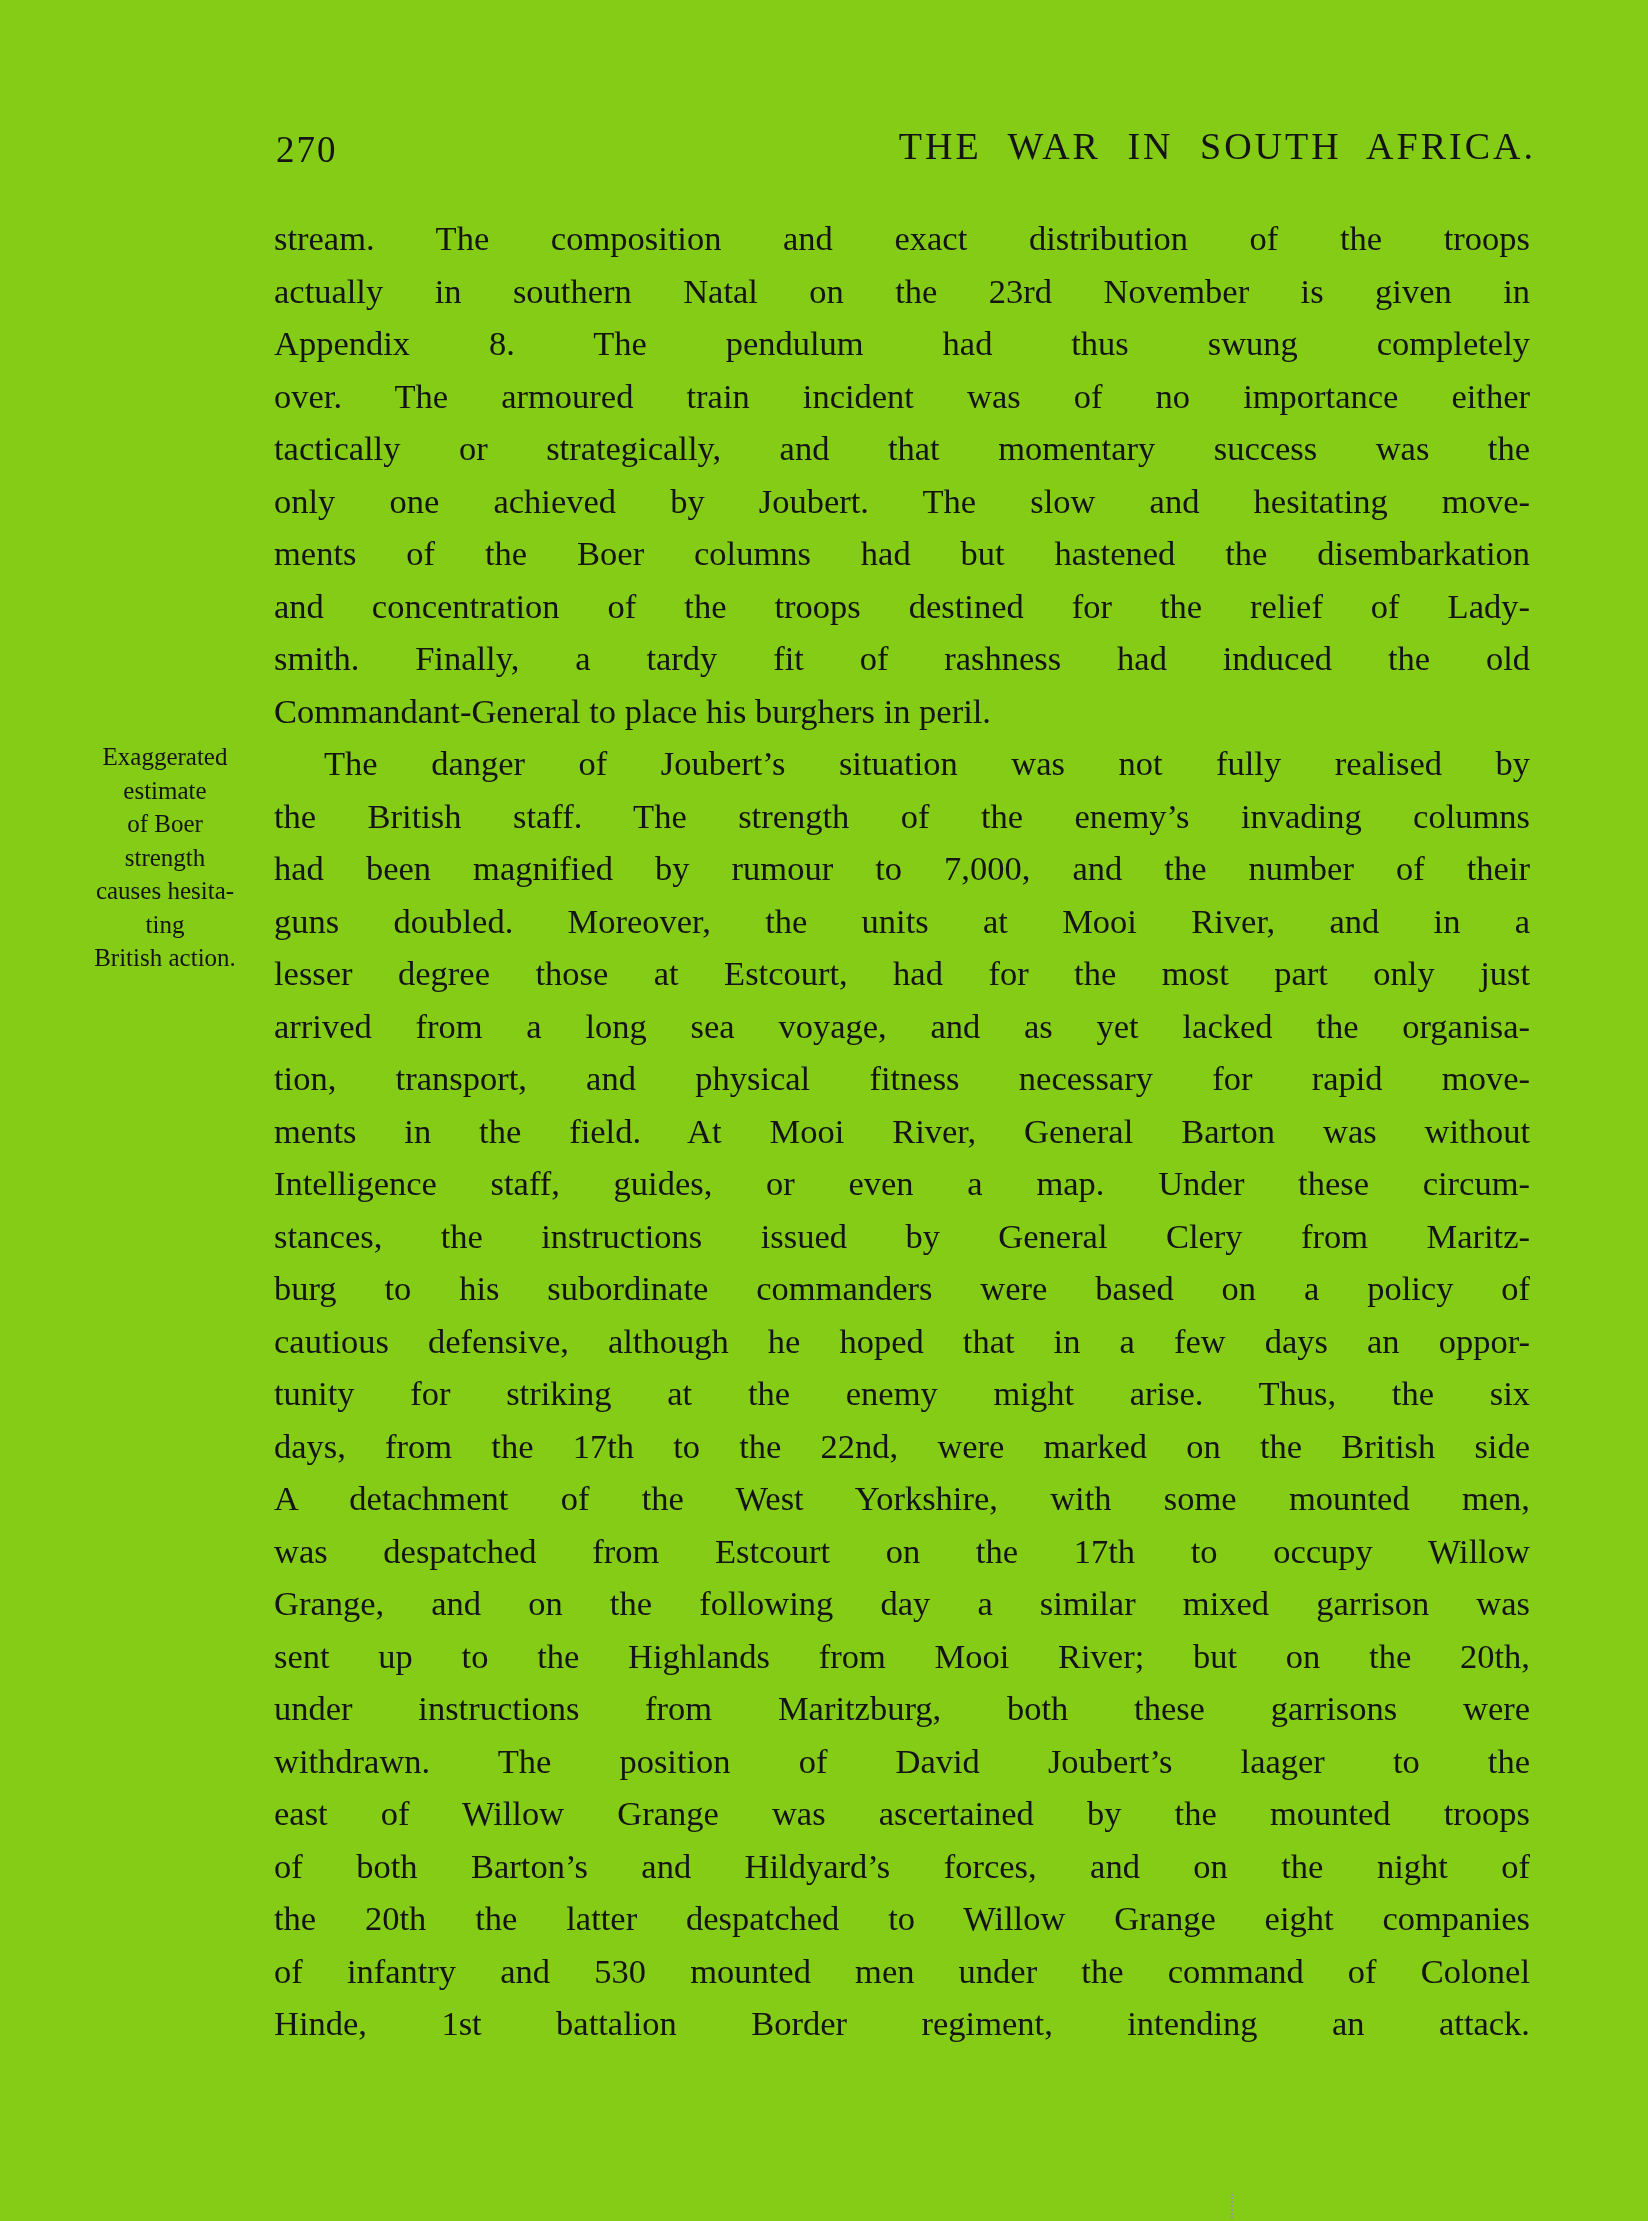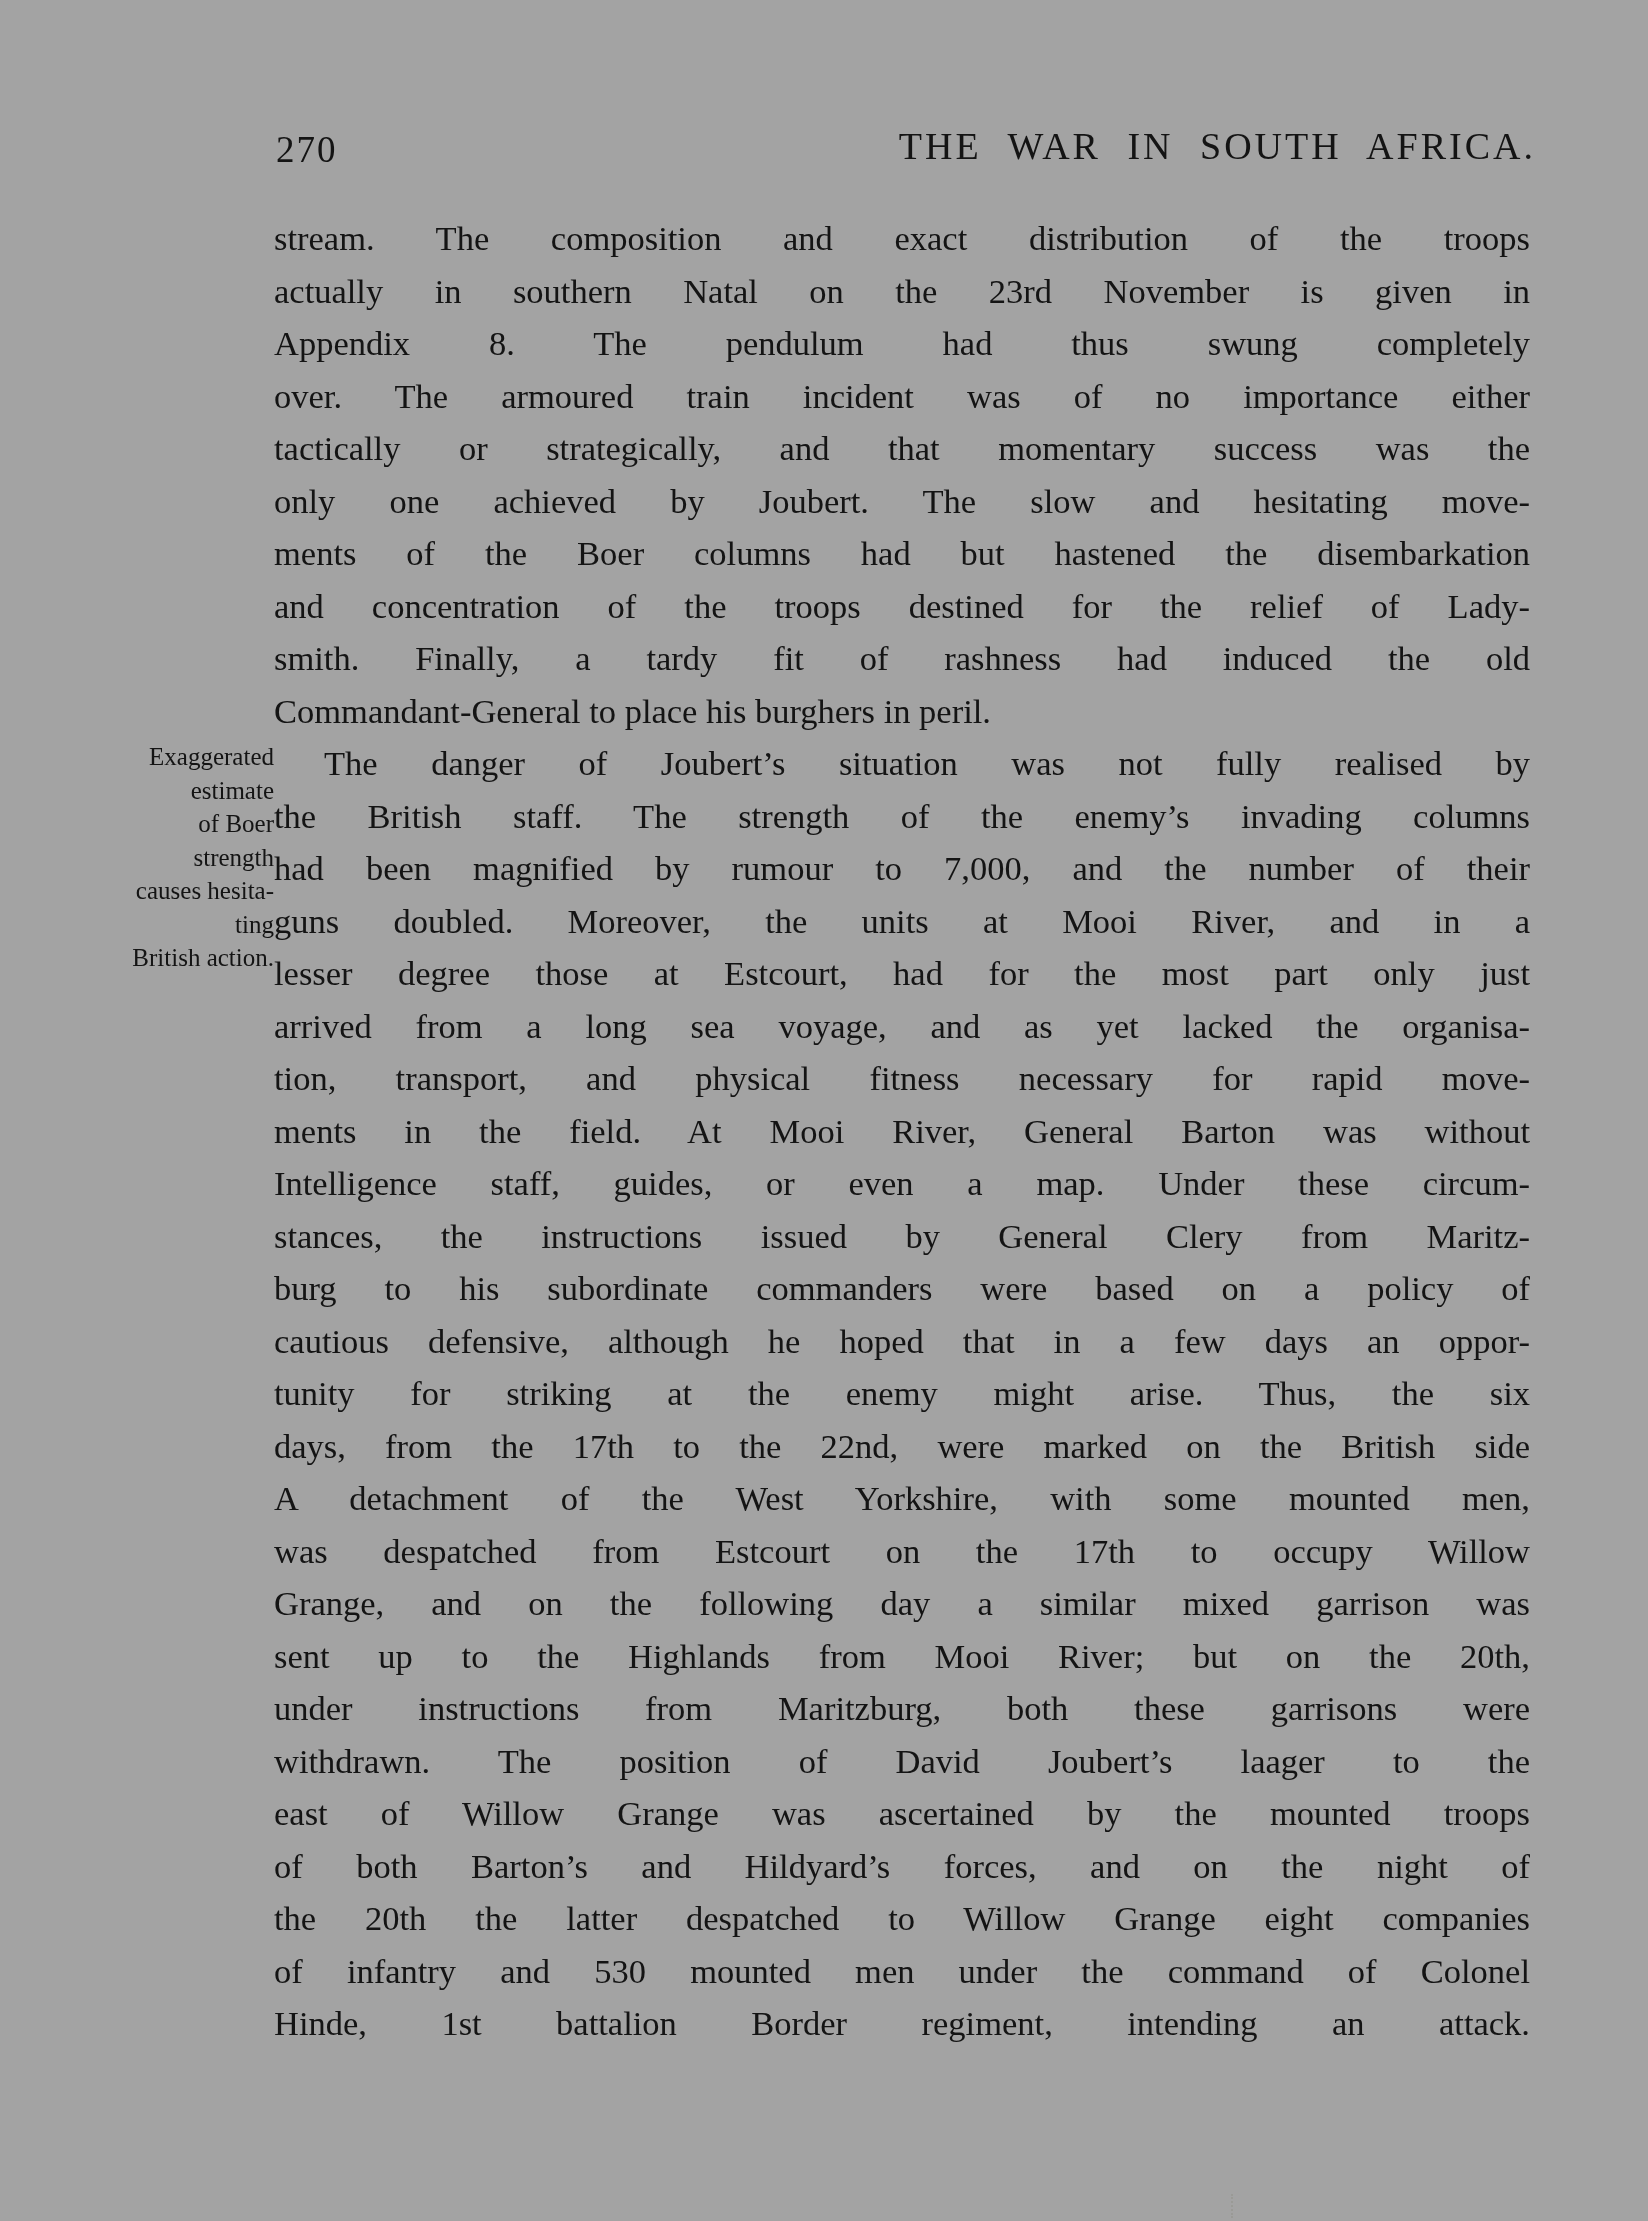--- a/index.html
+++ b/index.html
@@ -4,21 +4,21 @@
 <style>
   html, body { margin: 0; padding: 0; }
   body {
     width: 1648px; height: 2221px;
     background: #fdfdfb;
     font-family: "Liberation Serif", serif;
     color: #141414;
     position: relative;
     overflow: hidden;
   }
-  .page { position: absolute; inset: 0; background: #a3a3a3; }
+  .page { position: absolute; inset: 0; background: #84cc16; }
 
   .page-number {
     position: absolute;
     left: 276px; top: 128px;
     font-size: 37px;
     letter-spacing: 2px;
   }
   .running-head {
     position: absolute;
     left: 280px; top: 124px;
@@ -48,21 +48,21 @@
   .para1 .line.last { text-align-last: left; }
   .para2 .line.first { padding-left: 50px; }
 
   .margin-note {
     position: absolute;
     left: 56px; top: 740px;
     width: 218px;
     font-size: 25px;
     line-height: 33.5px;
   }
-  .mline { text-align: right; }
+  .mline { text-align: center; }
 
   .scan-artifact {
     position: absolute;
     left: 1231px; top: 2194px;
     width: 2px; height: 24px;
     border-left: 2px dotted #9a9a96;
   }
 </style>
 </head>
 <body>

